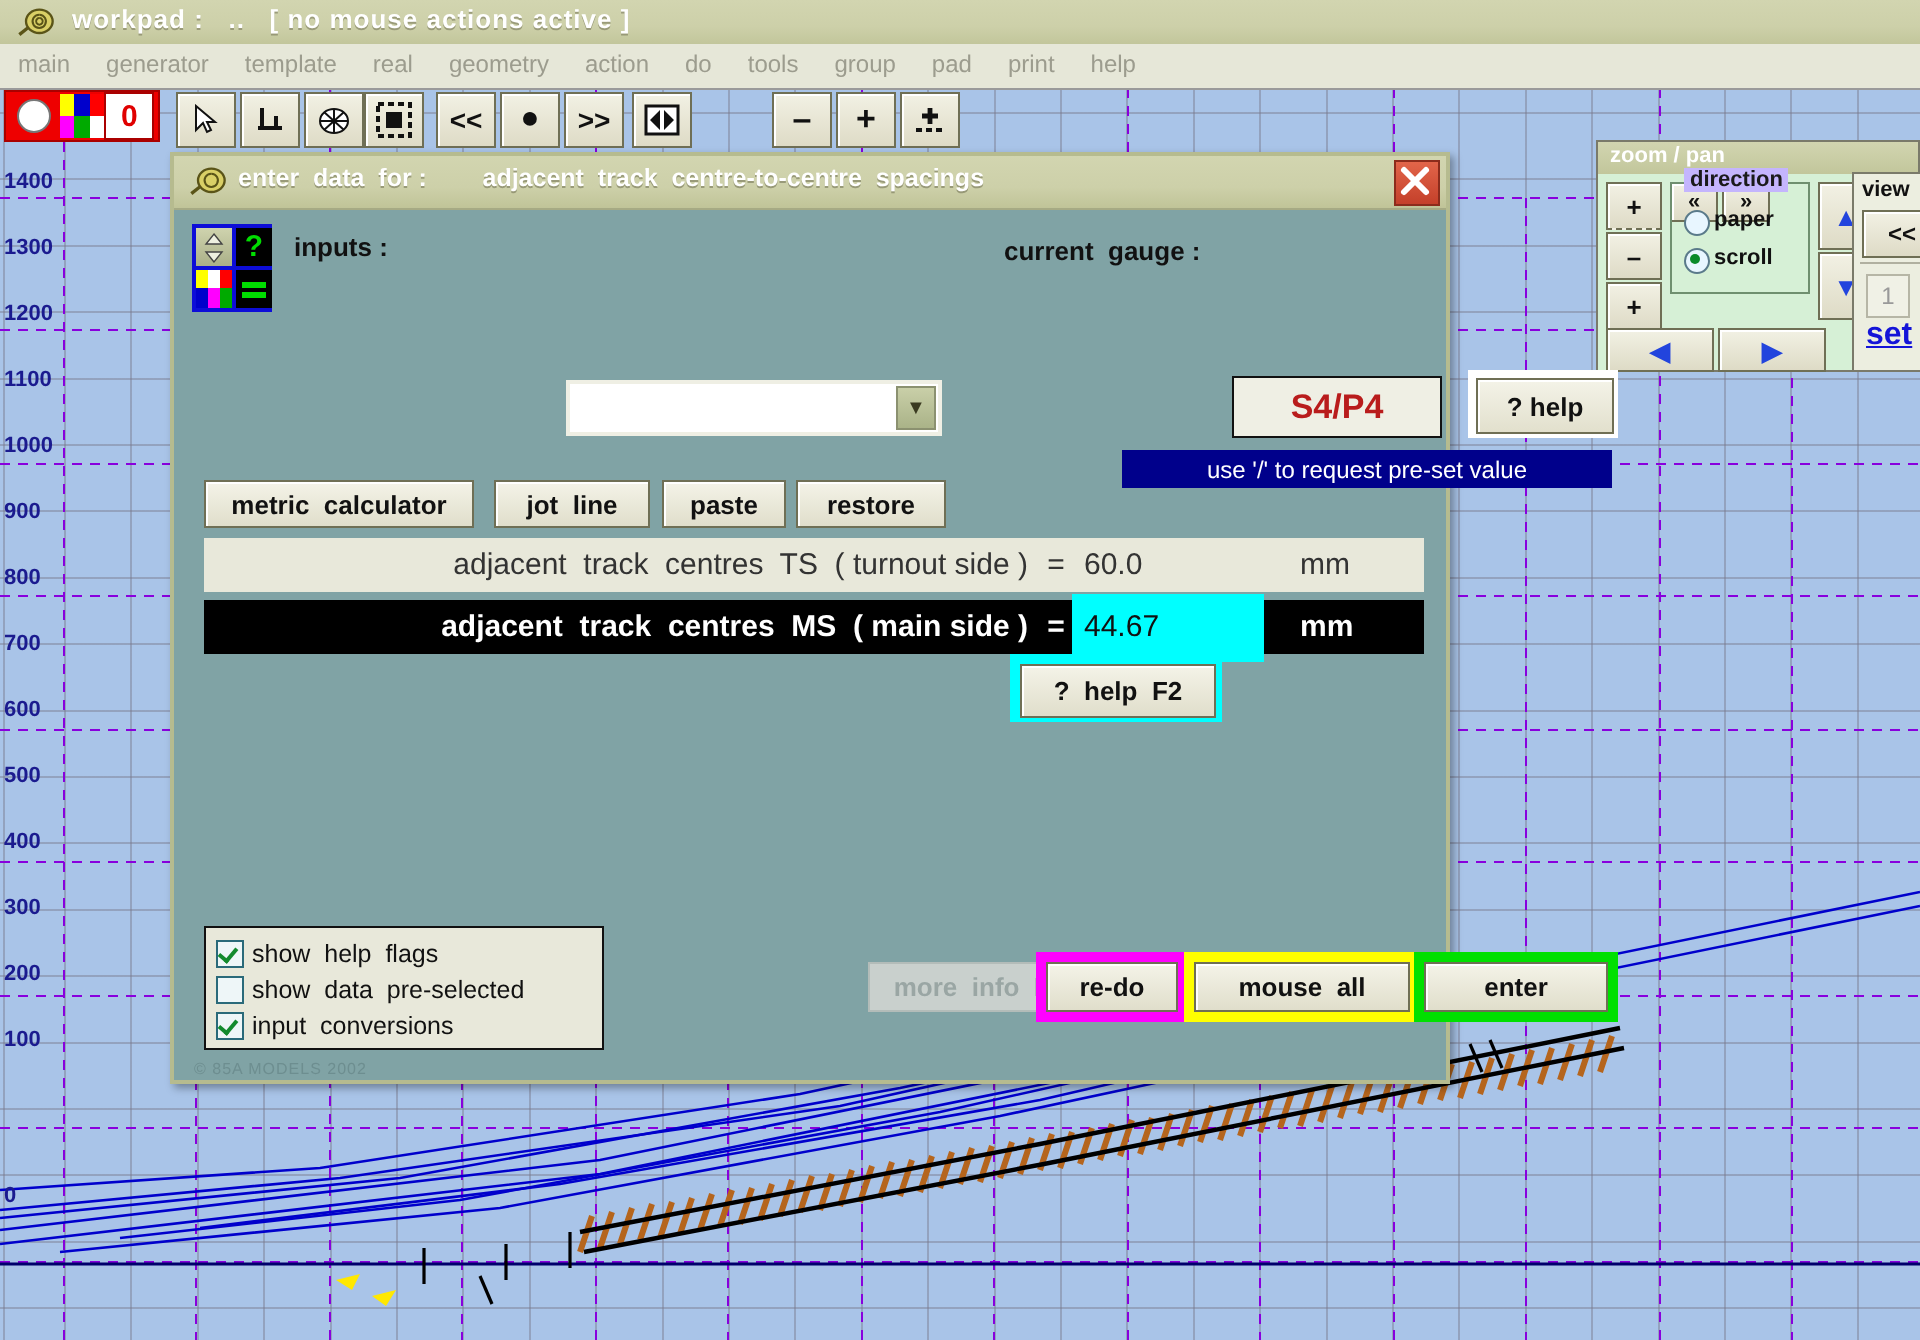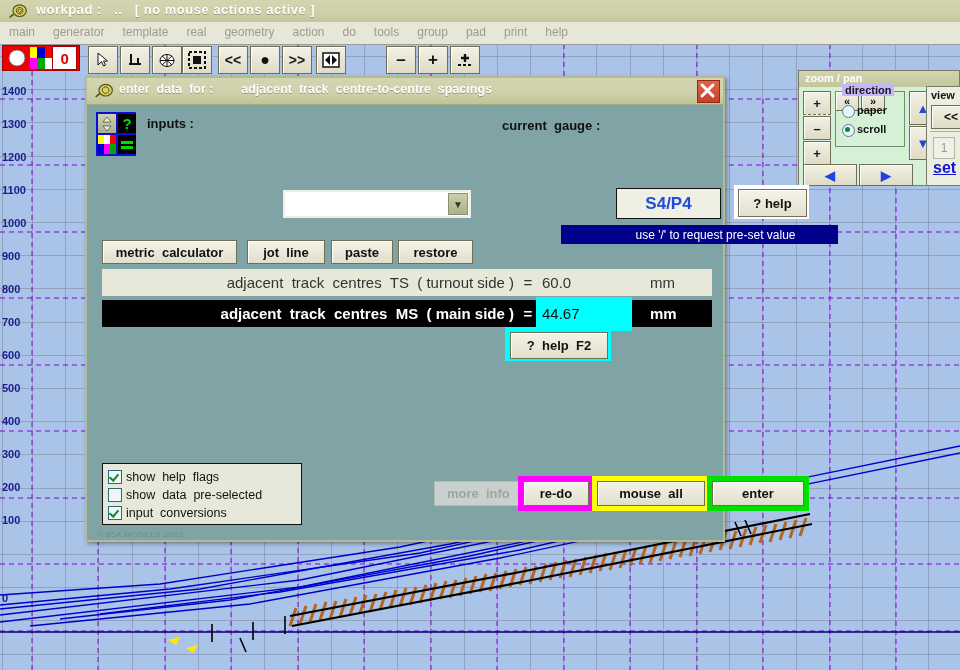--- a/index.html
+++ b/index.html
@@ -135,34 +135,34 @@
   #inputsel .arrow{
     position:absolute;right:1px;top:1px;width:20px;height:22px;
     background:linear-gradient(to bottom,#c9cfa8,#aab388);
     border:1px solid #8b9170;box-sizing:border-box;
     display:flex;align-items:center;justify-content:center;font-size:10px;color:#3a3a20;
   }
   #gaugebox{
     position:absolute;left:529px;top:110px;width:105px;height:31px;
     background:#efefe4;border:1px solid #111;box-sizing:border-box;
     display:flex;align-items:center;justify-content:center;
-    font-size:17px;font-weight:bold;color:#1d4ed8;
+    font-size:17px;font-weight:bold;color:#b91c1c;
   }
   #helpbtn{
     position:absolute;left:651px;top:111px;width:67px;height:26px;
     background:linear-gradient(to bottom,#f4f3e8,#e2e0cd);
     border:1px solid #6f6f55;box-shadow:inset 1px 1px 0 #fff;
     display:flex;align-items:center;justify-content:center;
     font-size:13px;font-weight:bold;color:#111;cursor:pointer;
   }
   #helpwrap{position:absolute;left:647px;top:107px;width:75px;height:34px;background:#ffffff;}
   #presethint{
     position:absolute;left:474px;top:147px;width:245px;height:19px;
     background:#00008b;color:#ffffff;font-size:12px;
-    display:flex;align-items:center;justify-content:center;white-space:pre;padding-left:32px;
+    display:flex;align-items:center;justify-content:center;white-space:pre;
   }
   .abtn{
     height:24px;background:linear-gradient(to bottom,#f4f3e8,#e0decb);
     border:1px solid #6f6f55;box-shadow:inset 1px 1px 0 #fff;
     display:flex;align-items:center;justify-content:center;
     font-size:13px;font-weight:bold;color:#111;cursor:pointer;white-space:pre;
     position:absolute;padding:0 9px;box-sizing:border-box;
   }
   .drow{
     position:absolute;left:15px;width:610px;height:27px;

